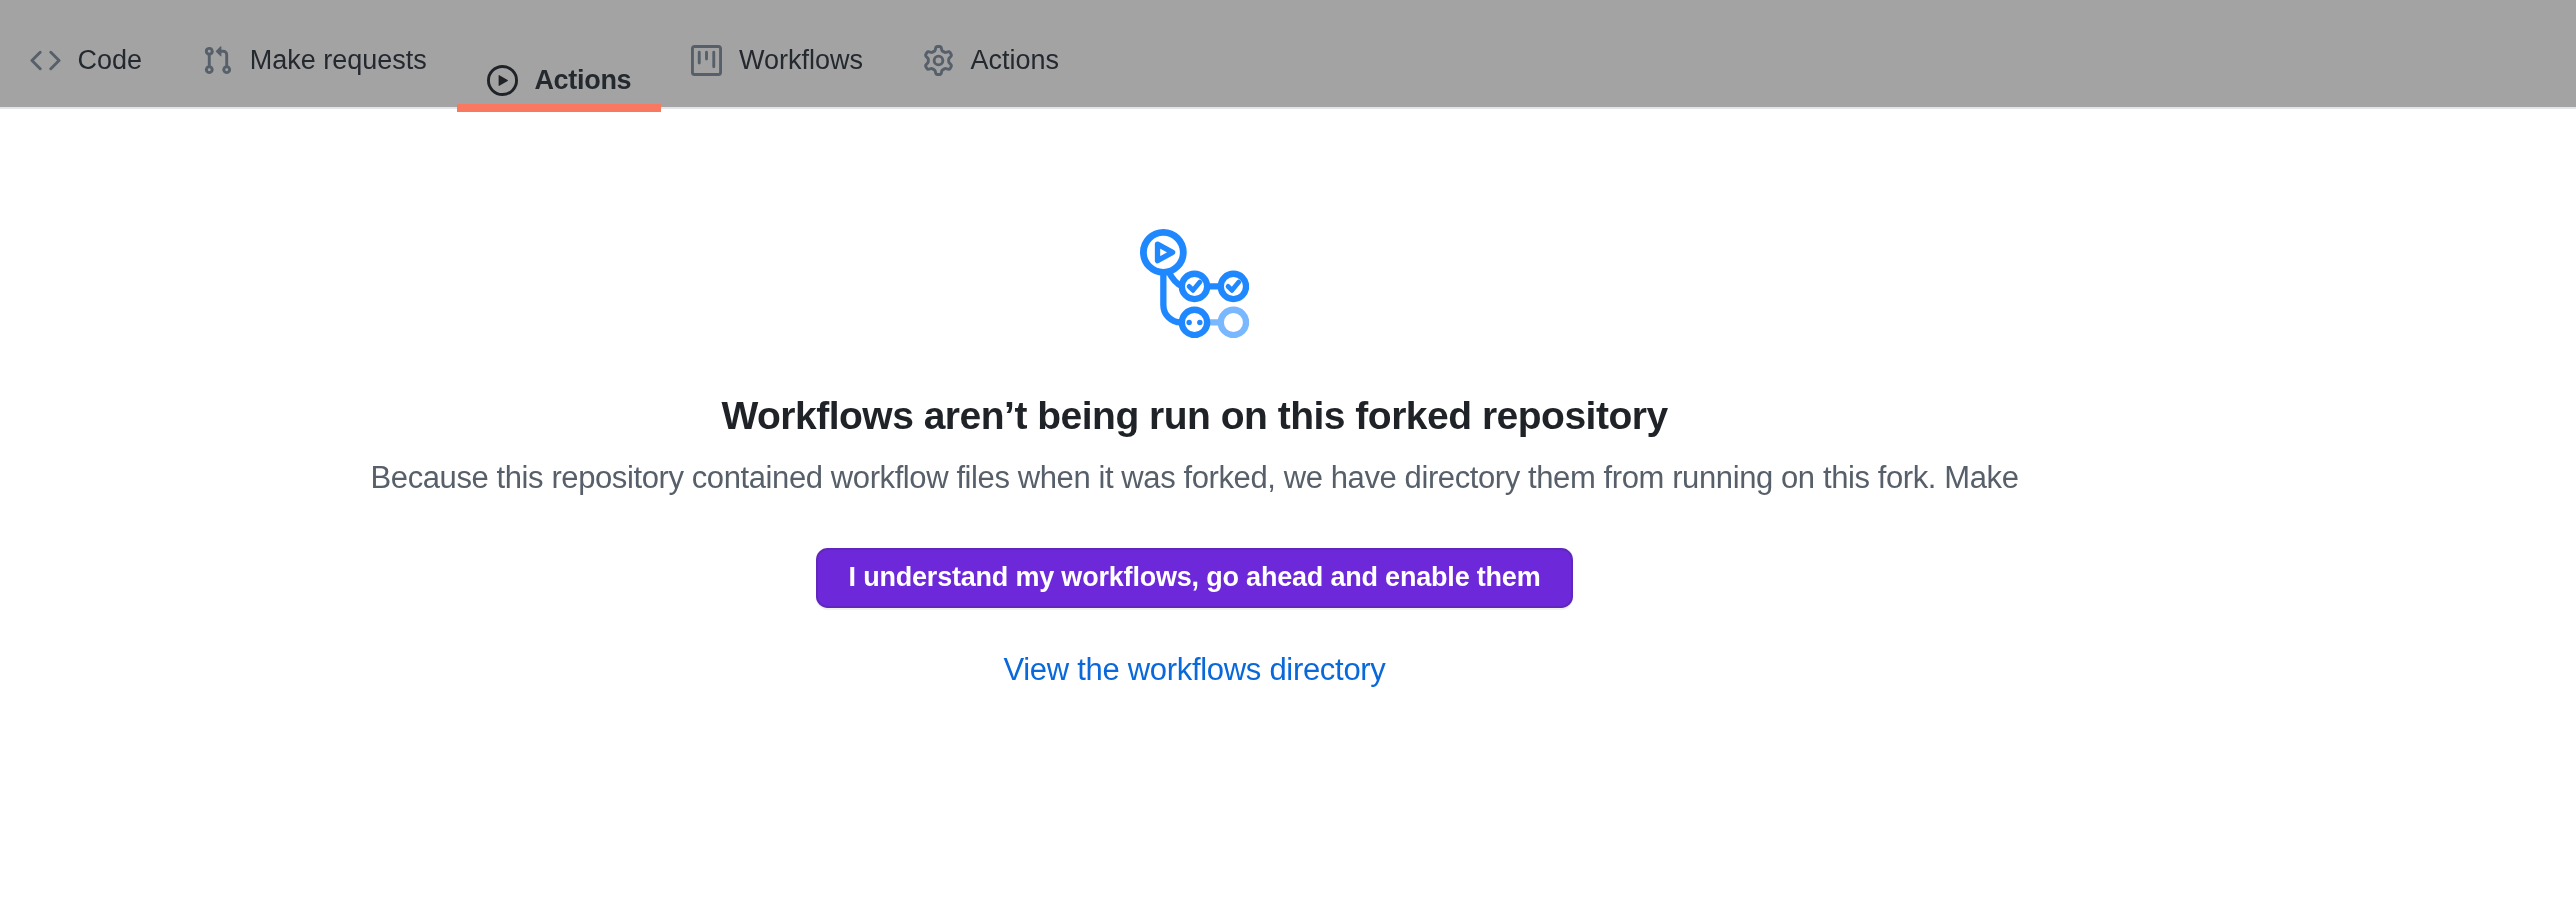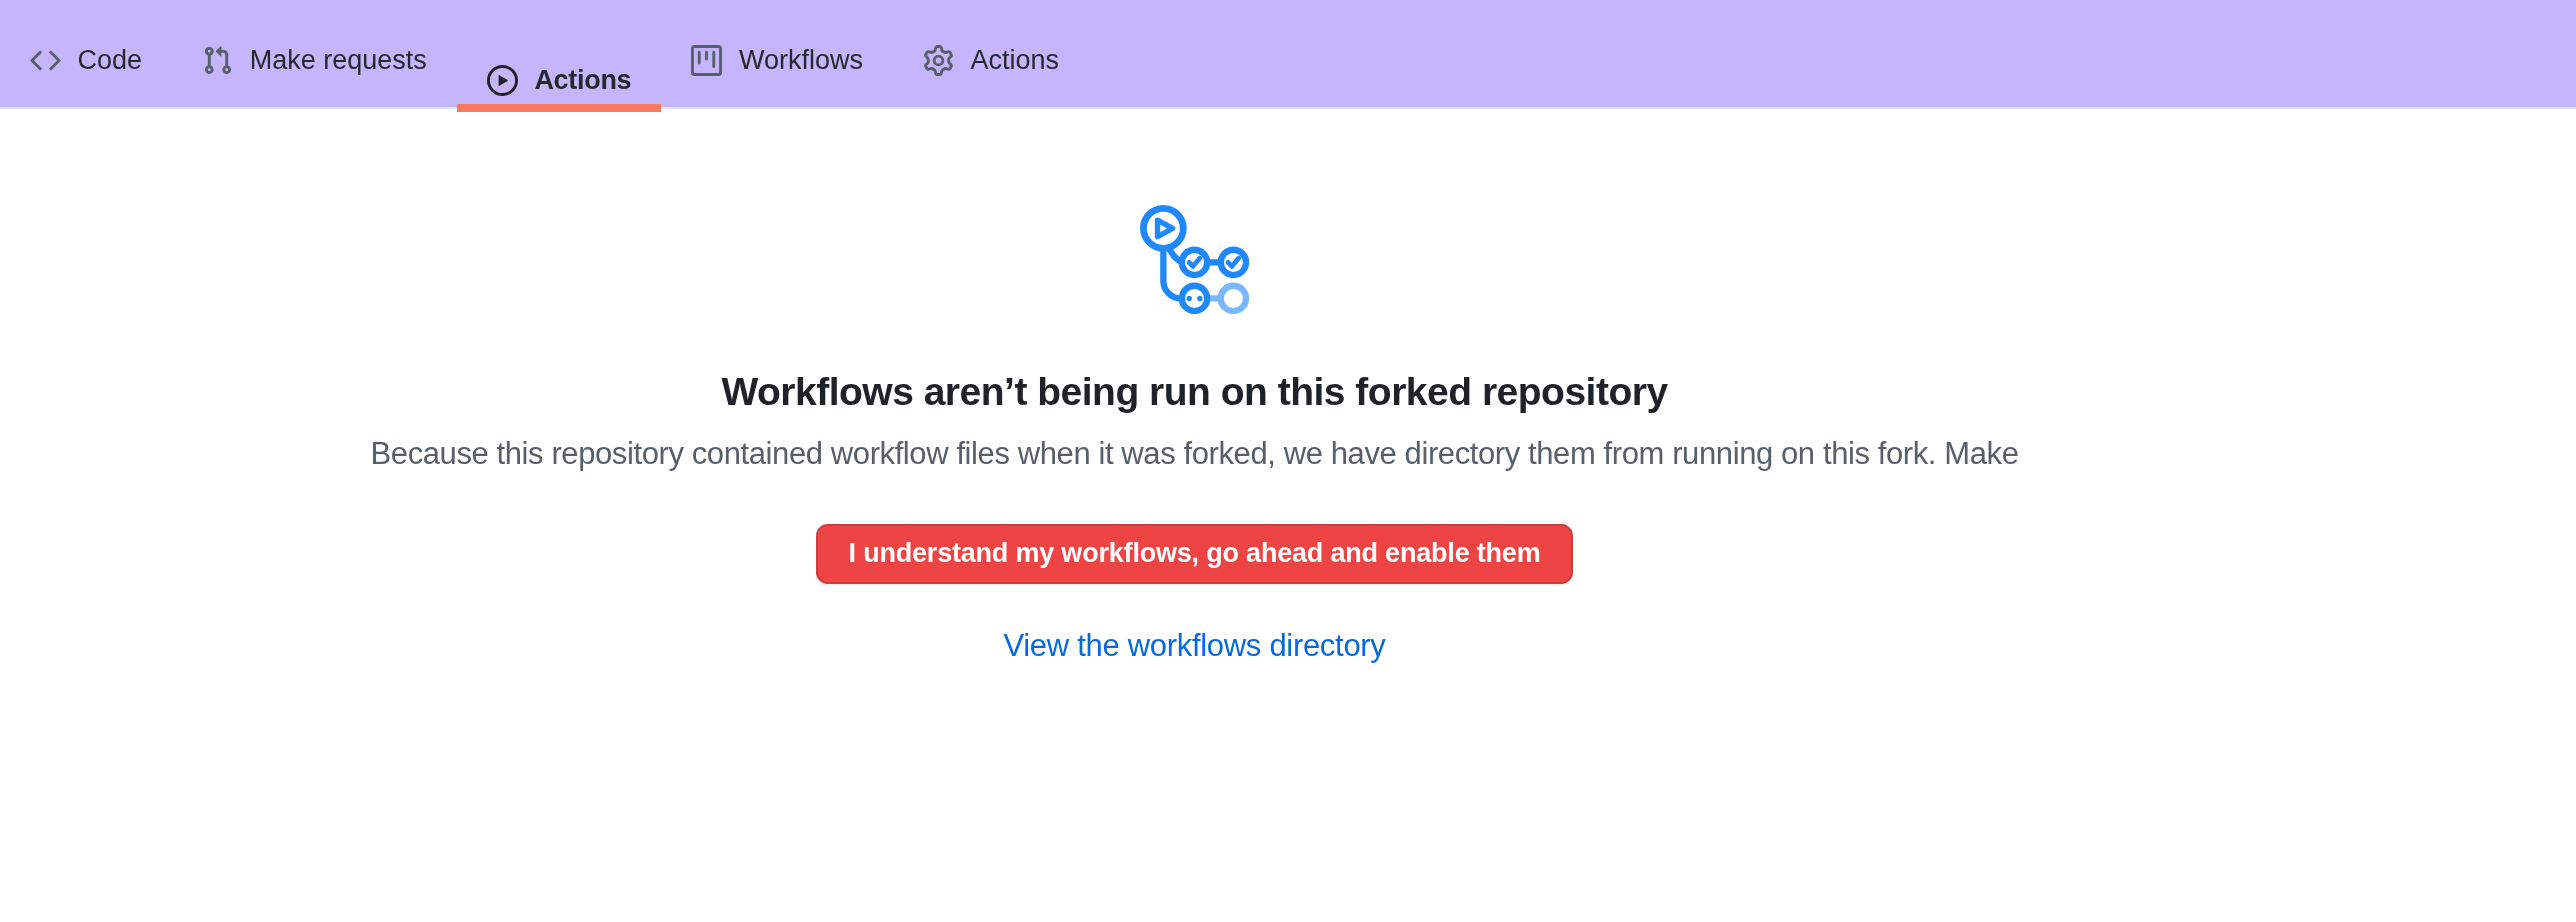--- a/index.html
+++ b/index.html
@@ -8,21 +8,21 @@
     width: 2576px;
     height: 923px;
     overflow: hidden;
     background: #ffffff;
     font-family: "Liberation Sans", sans-serif;
   }
 
   
   .repo-nav {
     height: 107px;
-    background: #c4b5fd;
+    background: #a3a3a3;
     border-bottom: 2px solid #e1e4e8;
     display: flex;
     align-items: stretch;
     position: relative;
   }
   .tab {
     display: flex;
     align-items: center;
     gap: 16.6px;
     padding: 13.7px 30px 0 30px;
@@ -44,21 +44,21 @@
     right: 0;
     bottom: -4.9px;
     height: 7.8px;
     background: #f87860;
   }
 
   
   .blankslate {
     width: 1681px;
     margin-left: 354px;
-    padding-top: 96px;
+    padding-top: 120px;
     text-align: center;
   }
   .graphic { display: inline-block; }
   .graphic svg { width: 109px; height: 109px; display: block; }
 
   .bs-title {
     margin: 51px 0 0 0;
     font-size: 39px;
     line-height: 45px;
     font-weight: 700;
@@ -73,21 +73,21 @@
     color: #57606a;
     letter-spacing: -0.4px;
   }
   .bs-desc .desc-line {
     display: block;
     white-space: nowrap;
   }
   .bs-action { margin-top: 51px; }
   .enable-btn {
     display: inline-block;
-    background: #ef4444;
+    background: #6d28d9;
     color: #ffffff;
     font-family: "Liberation Sans", sans-serif;
     font-size: 27px;
     line-height: 31px;
     font-weight: 700;
     letter-spacing: -0.2px;
     padding: 12.7px 31px;
     border: 2px solid rgba(27, 31, 36, 0.15);
     border-radius: 11.7px;
     box-shadow: 0 2px 0 rgba(27, 31, 36, 0.06);

